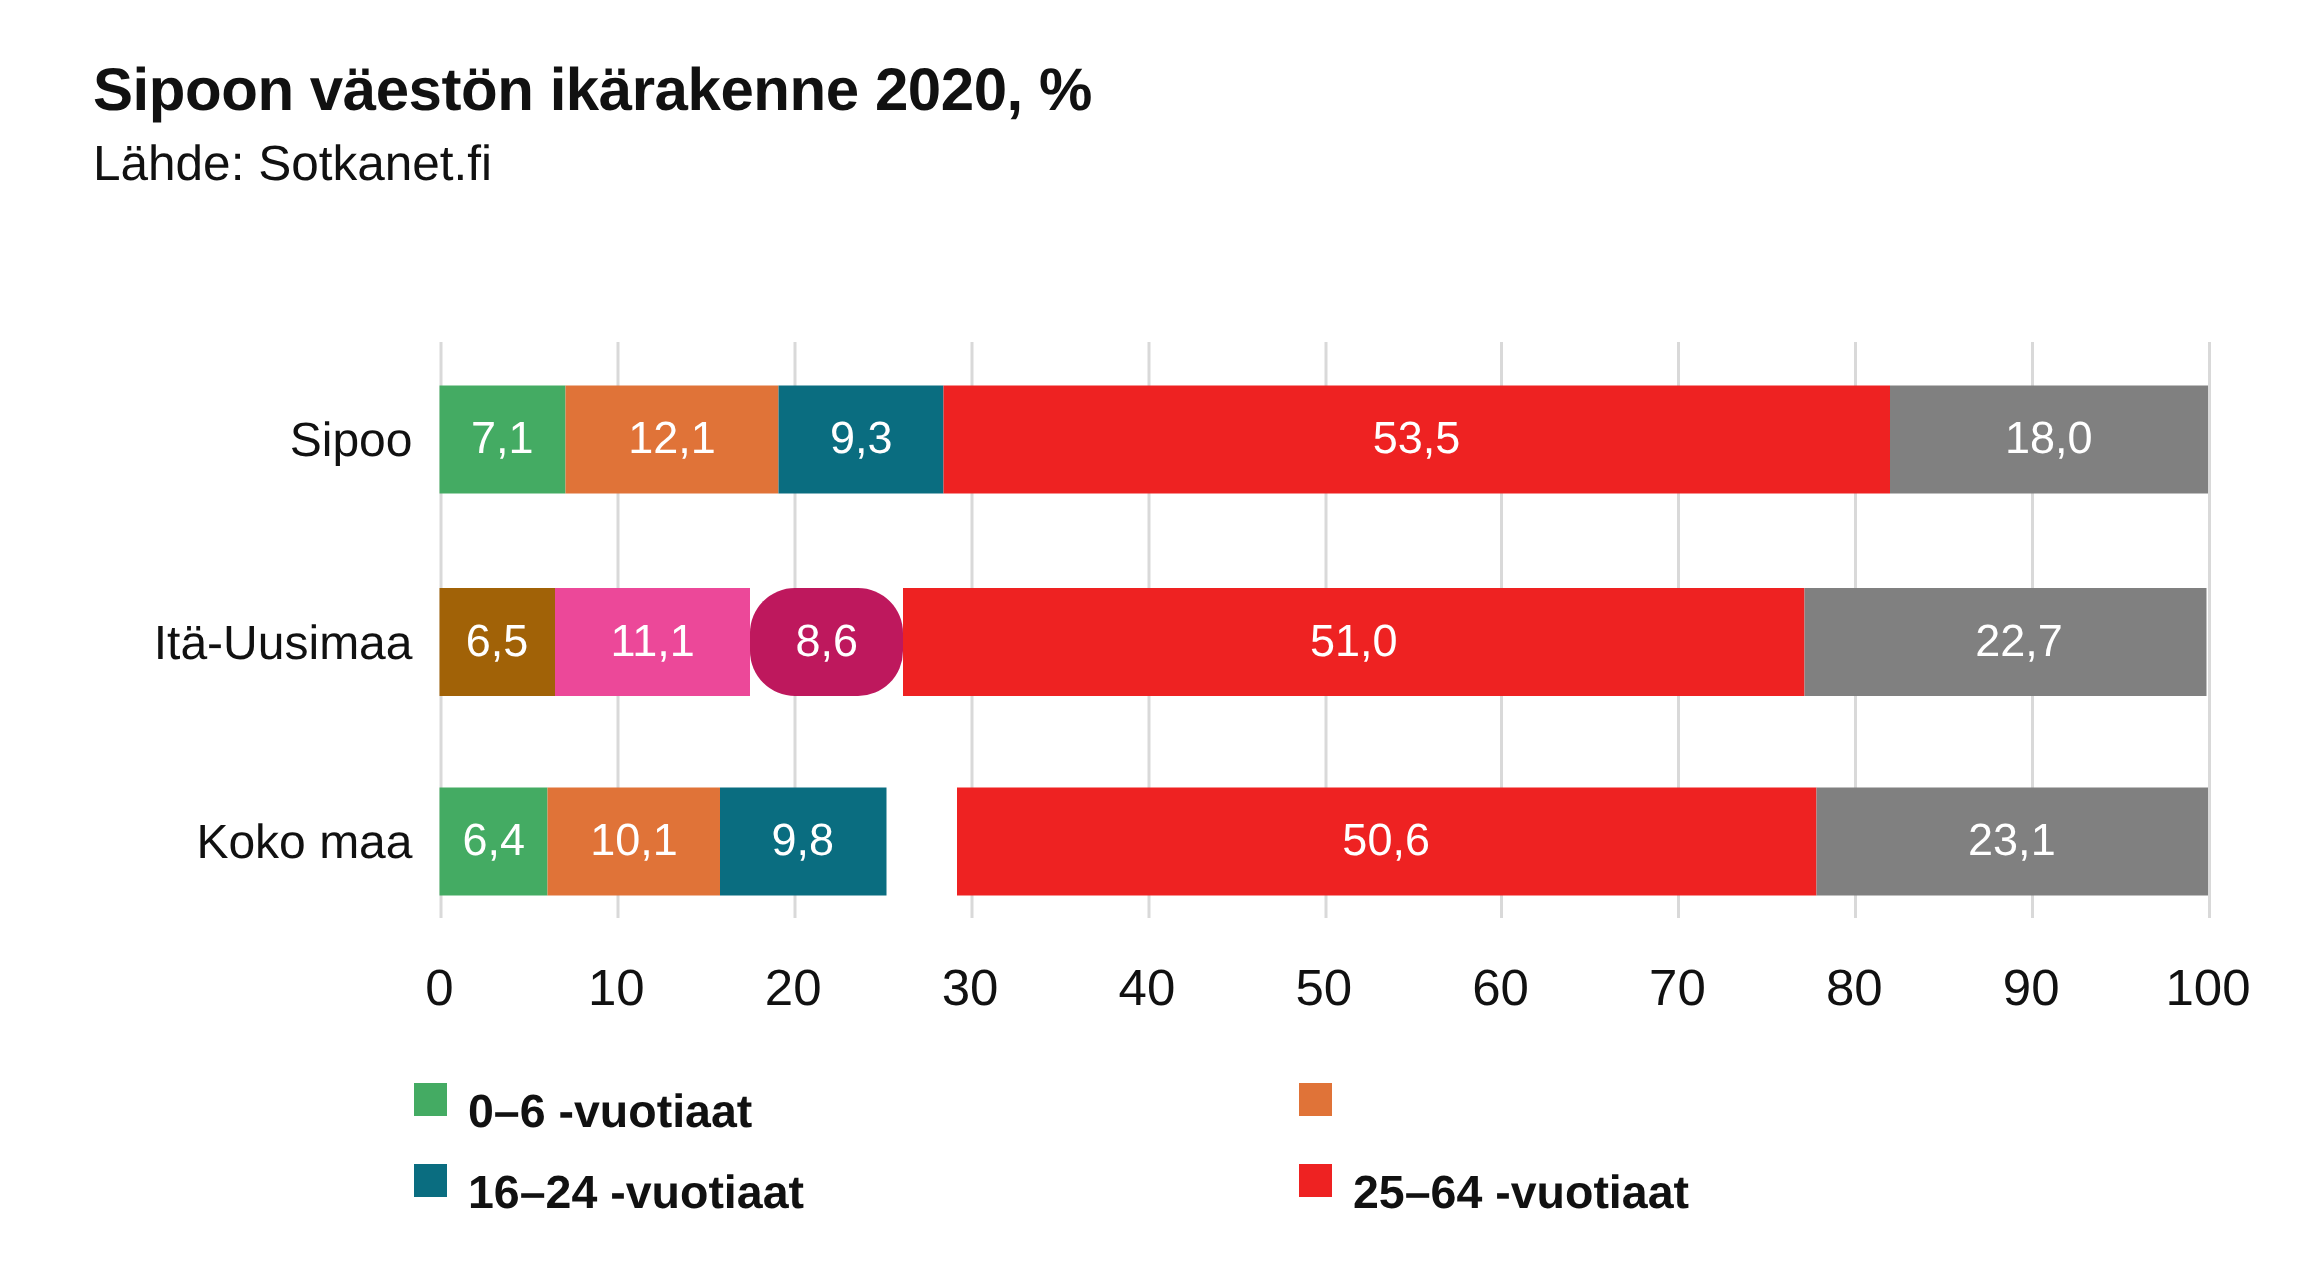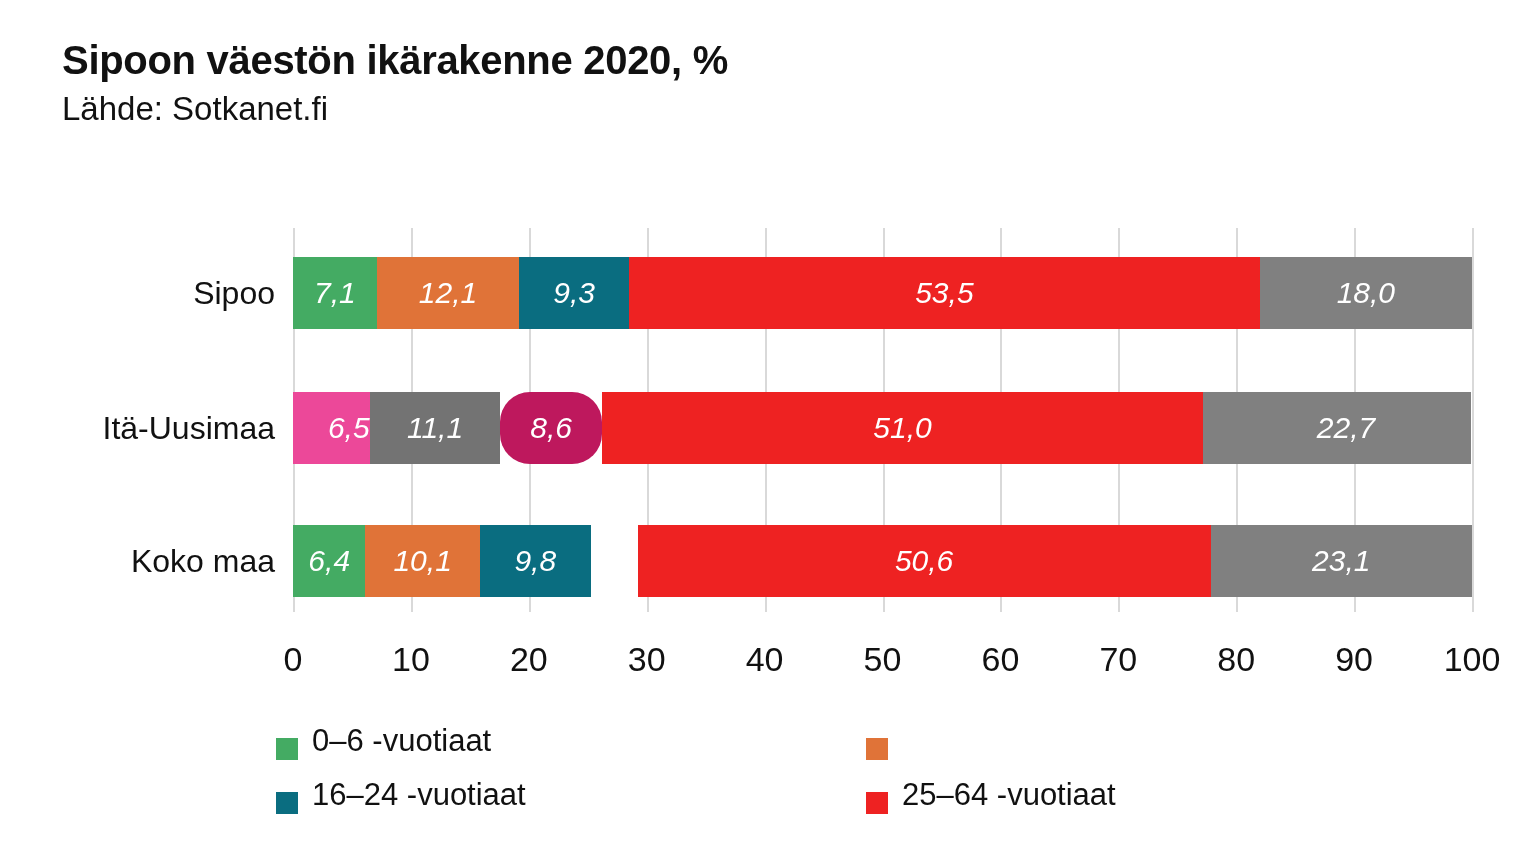--- a/index.html
+++ b/index.html
@@ -78,21 +78,20 @@
   #row-1 { top: 164px; }
   #row-2 { top: 297px; }
 
   .seg {
     position: relative;
     display: flex;
     align-items: center;
     justify-content: center;
     box-sizing: border-box;
     overflow: hidden;
-    font-style: italic;
   }
   .seg-label {
     color: #ffffff;
     font-size: 30px;
     line-height: 30px;
     font-weight: normal;
     white-space: nowrap;
   }
 
   
@@ -141,23 +140,24 @@
     left: 276px;
     top: 722px;
     width: 1180px;
     display: flex;
     flex-wrap: wrap;
     column-gap: 0px;
     row-gap: 16px;
   }
   .legend-item {
     display: flex;
-    align-items: flex-end;
+    align-items: flex-start;
     width: 50%;
     box-sizing: border-box;
+    font-weight: bold;
   }
   .legend-swatch {
     width: 22px;
     height: 22px;
     flex: 0 0 22px;
     margin-right: 14px;
   }
   .legend-text {
     font-size: 31px;
     line-height: 38px;
@@ -206,24 +206,24 @@
           <span class="seg-label">9,3</span>
         </div>
         <div class="seg" style="background: rgb(238, 34, 34); width: 53.5%;">
           <span class="seg-label">53,5</span>
         </div>
         <div class="seg" style="background: rgb(128, 128, 128); width: 18%;">
           <span class="seg-label">18,0</span>
         </div>
       </div>
     <div class="cat-row" id="row-1">
-        <div class="seg" style="background: #ec4899; width: 6.5%; justify-content: flex-end;">
+        <div class="seg" style="background: #a16207; width: 6.5%;">
           <span class="seg-label">6,5</span>
         </div>
-        <div class="seg" style="background: #737373; width: 11.1%;">
+        <div class="seg" style="background: #ec4899; width: 11.1%;">
           <span class="seg-label">11,1</span>
         </div>
         <div class="seg" style="background: #be185d; width: 8.6%; border-radius: 30px;">
           <span class="seg-label">8,6</span>
         </div>
         <div class="seg" style="background: rgb(238, 34, 34); width: 51%;">
           <span class="seg-label">51,0</span>
         </div>
         <div class="seg" style="background: rgb(128, 128, 128); width: 22.7%; padding-left: 18px;">
           <span class="seg-label">22,7</span>

